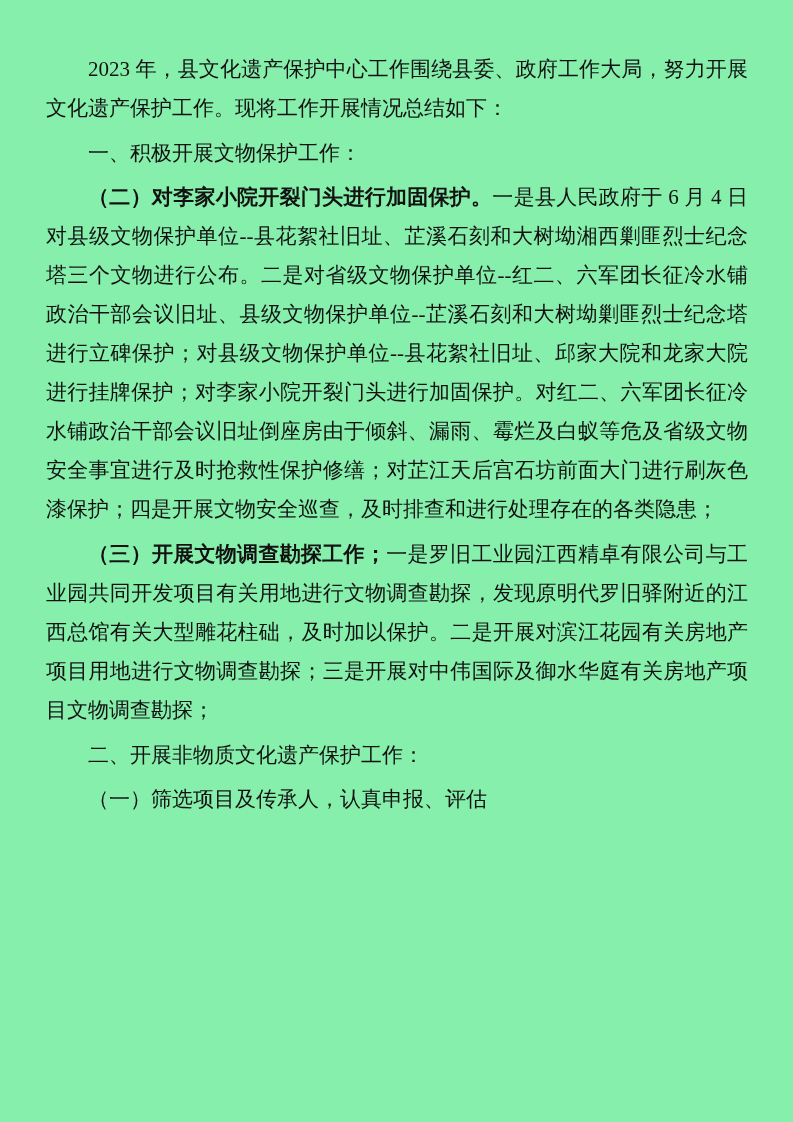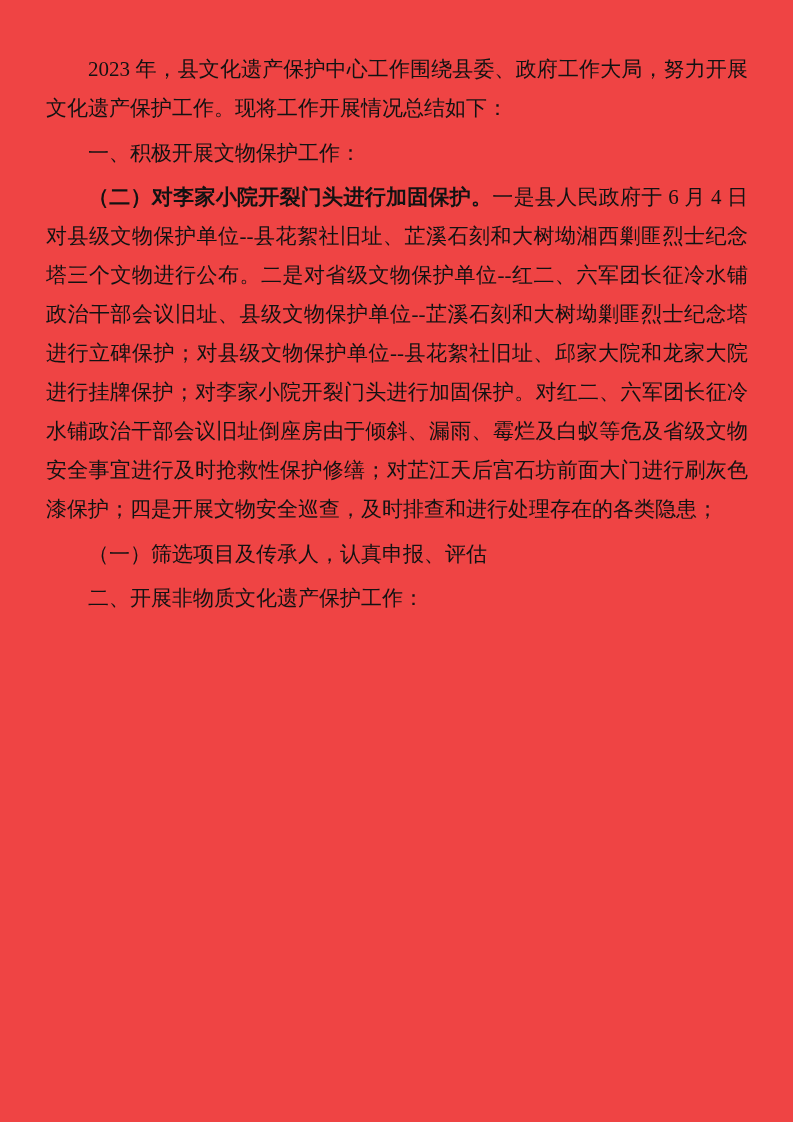--- a/index.html
+++ b/index.html
@@ -4,21 +4,21 @@
 <style>
   html, body {
     margin: 0;
     padding: 0;
     background: #ffffff;
   }
   .page {
     position: relative;
     width: 793px;
     height: 1122px;
-    background: #ef4444;
+    background: #86efac;
     box-sizing: border-box;
     padding: 50px 45px 40px 46px;
     color: #121212;
     font-family: "Liberation Serif", "DejaVu Serif", serif;
     font-size: 21px;
     line-height: 39px;
     overflow: hidden;
   }
   .para {
     margin: 0 0 5px 0;
@@ -47,19 +47,20 @@
 
 <div class="page">
 
   <p class="para"><span class="body-text">2023 年，县文化遗产保护中心工作围绕县委、政府工作大局，努力开展文化遗产保护工作。现将工作开展情况总结如下：</span></p>
 
   <p class="heading">一、积极开展文物保护工作：</p>
 
 
   <p class="para"><span class="lead">（二）对李家小院开裂门头进行加固保护。</span><span class="body-text">一是县人民政府于 6 月 4 日对县级文物保护单位--县花絮社旧址、芷溪石刻和大树坳湘西剿匪烈士纪念塔三个文物进行公布。二是对省级文物保护单位--红二、六军团长征冷水铺政治干部会议旧址、县级文物保护单位--芷溪石刻和大树坳剿匪烈士纪念塔进行立碑保护；对县级文物保护单位--县花絮社旧址、邱家大院和龙家大院进行挂牌保护；对李家小院开裂门头进行加固保护。对红二、六军团长征冷水铺政治干部会议旧址倒座房由于倾斜、漏雨、霉烂及白蚁等危及省级文物安全事宜进行及时抢救性保护修缮；对芷江天后宫石坊前面大门进行刷灰色漆保护；四是开展文物安全巡查，及时排查和进行处理存在的各类隐患；</span></p>
 
+  <p class="para"><span class="lead">（三）开展文物调查勘探工作；</span><span class="body-text">一是罗旧工业园江西精卓有限公司与工业园共同开发项目有关用地进行文物调查勘探，发现原明代罗旧驿附近的江西总馆有关大型雕花柱础，及时加以保护。二是开展对滨江花园有关房地产项目用地进行文物调查勘探；三是开展对中伟国际及御水华庭有关房地产项目文物调查勘探；</span></p>
 
 
+  <p class="heading">二、开展非物质文化遗产保护工作：</p>
+
   <p class="heading">（一）筛选项目及传承人，认真申报、评估</p>
-
-  <p class="heading">二、开展非物质文化遗产保护工作：</p>
 
 </div>
 
 </body></html>

